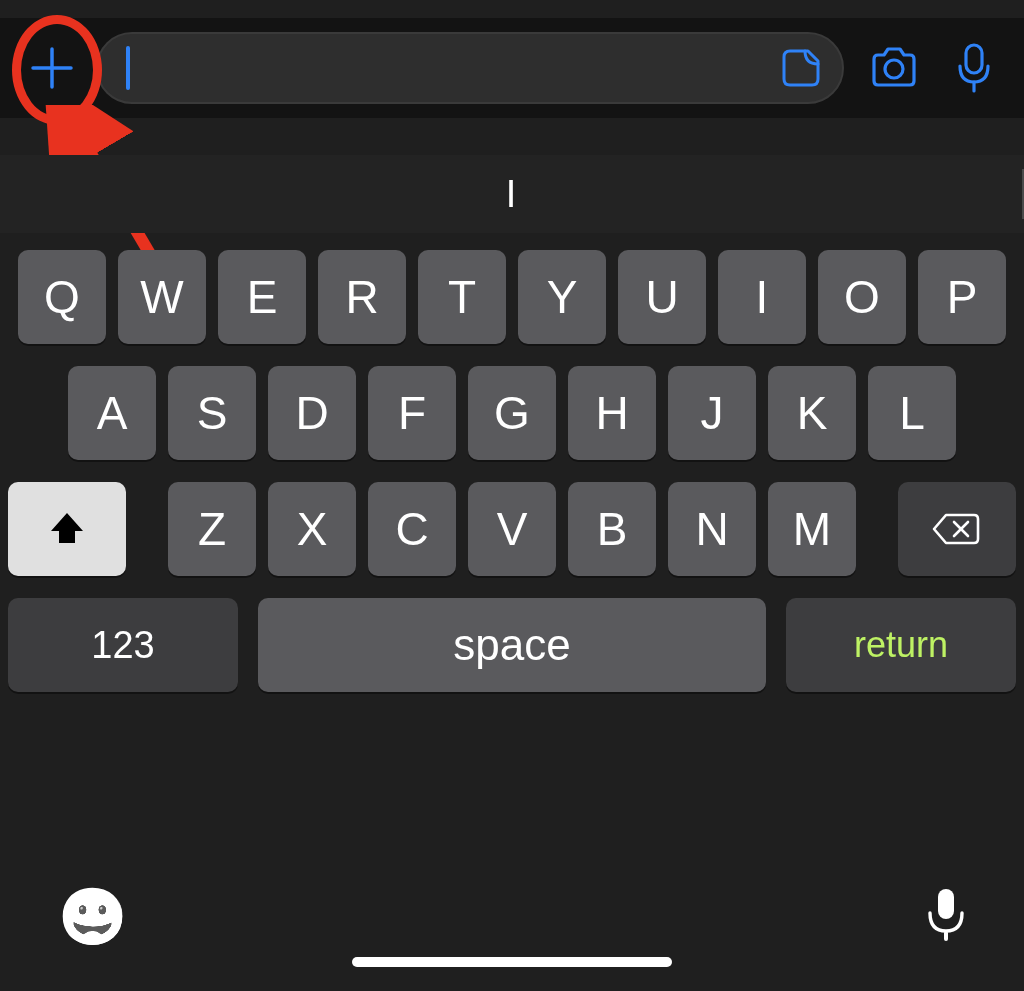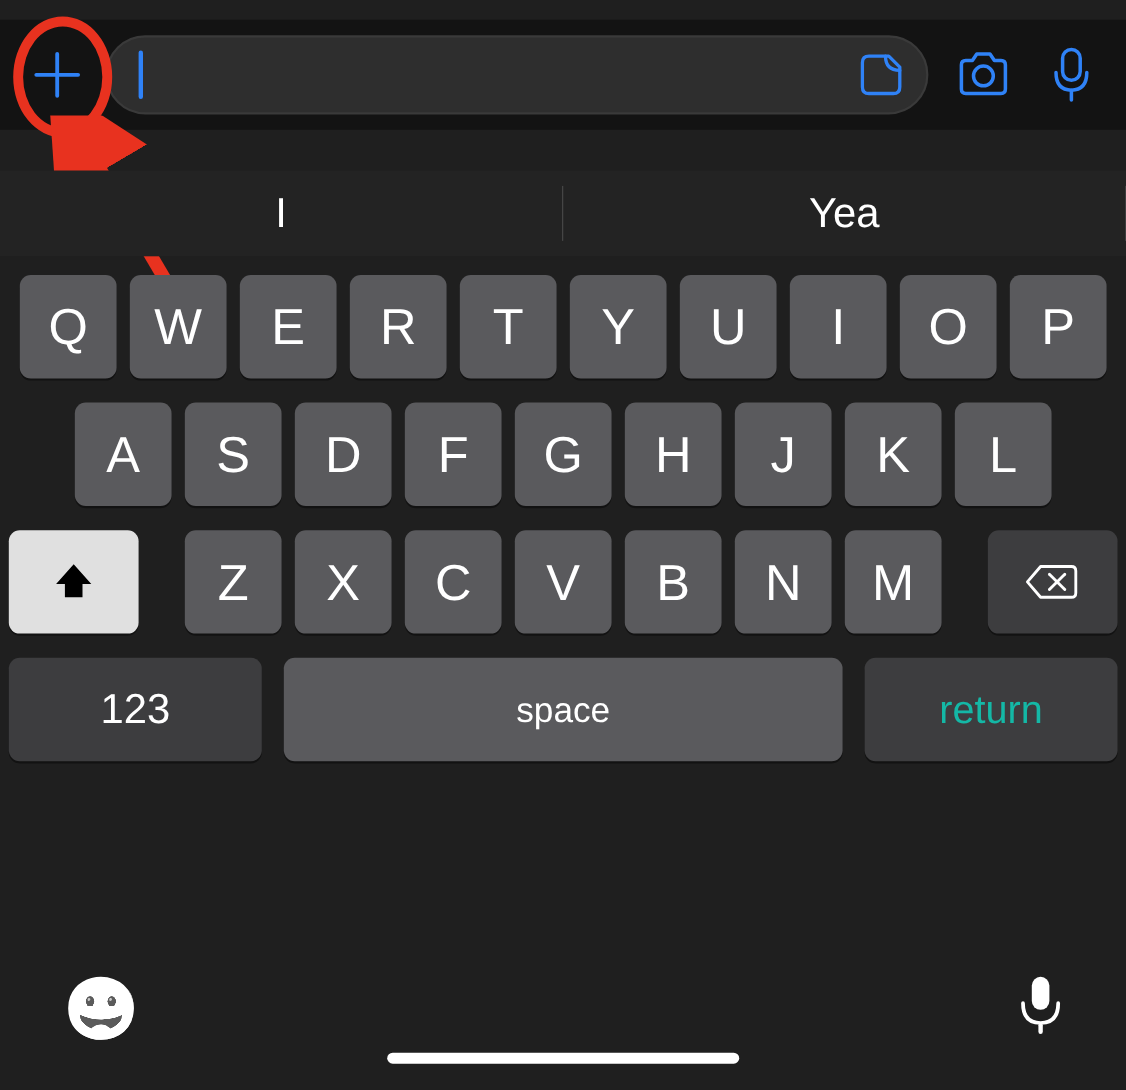--- a/index.html
+++ b/index.html
@@ -167,28 +167,28 @@
     .key.k123 {
       width: 230px;
       height: 94px;
       background: #3d3d3f;
       font-size: 38px;
     }
     .key.kspace {
       flex: 1;
       height: 94px;
       background: #5a5a5d;
-      font-size: 32px;
+      font-size: 44px;
       text-transform: lowercase;
     }
     .key.kreturn {
       width: 230px;
       height: 94px;
       background: #3d3d3f;
-      color: #14b8a6;
+      color: #bef264;
       font-size: 36px;
     }
     .bottom-bar {
       position: absolute;
       bottom: 44px;
       left: 0;
       right: 0;
       display: flex;
       align-items: center;
       justify-content: space-between;
@@ -253,21 +253,20 @@
     <marker id="ah" markerWidth="8" markerHeight="8" refX="2" refY="4" orient="auto">
       <path d="M0,0 L8,4 L0,8 Z" fill="#e8321f"></path>
     </marker>
   </defs>
   <line x1="240" y1="370" x2="40" y2="30" stroke="#e8321f" stroke-width="12" marker-end="url(#ah)"></line>
 </svg>
 
 <div class="suggestion-row">
   <div class="suggestion">I</div>
   <div class="ssep"></div>
-  <div class="suggestion">Yea</div>
   <div class="ssep"></div>
 </div>
 
 <div class="keyboard">
   <div class="krow">
     <div class="key">Q</div>
     <div class="key">W</div>
     <div class="key">E</div>
     <div class="key">R</div>
     <div class="key">T</div>

